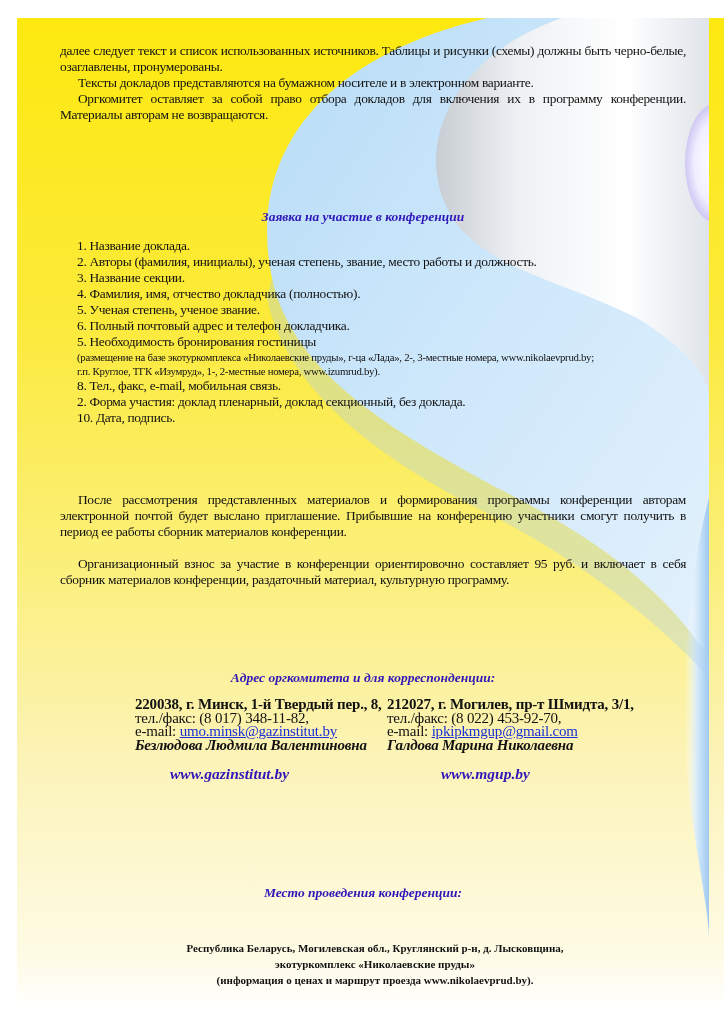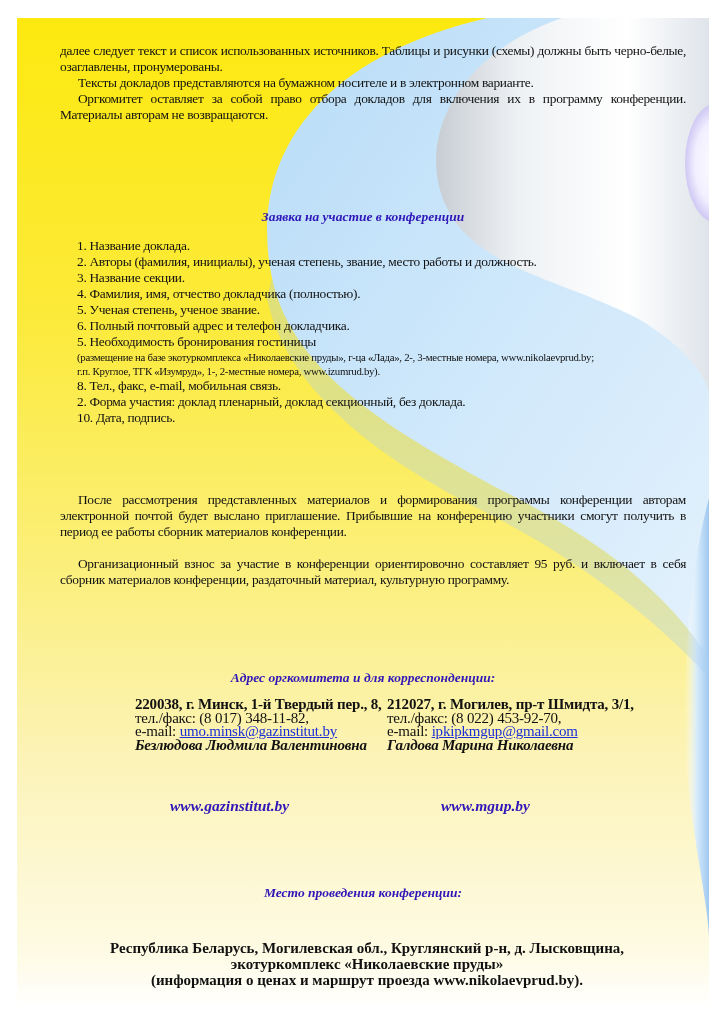--- a/index.html
+++ b/index.html
@@ -6,20 +6,21 @@
   body {
     width: 724px; height: 1024px; background: #ffffff;
     position: relative; overflow: hidden;
     font-family: "Liberation Serif", serif;
     color: #111;
   }
   .panel {
     position: absolute; left: 17px; top: 18px; width: 692px; height: 990px;
     overflow: hidden;
     background: linear-gradient(180deg, #fde90f 0%, #fcea3a 30%, #fbef7a 55%, #fcf3b8 75%, #fefbe6 95%, #ffffff 100%);
+    padding-left: 16px;
   }
   .bg-svg { position: absolute; left: 0; top: 0; width: 692px; height: 990px; }
   .content { position: absolute; left: 0; top: 0; width: 692px; height: 990px; }
 
   .para {
     position: absolute; left: 43px; width: 626px;
     font-size: 13.4px; line-height: 16px; text-align: justify;
     letter-spacing: -0.3px;
   }
   .para p { margin: 0; }
@@ -42,26 +43,25 @@
     position: absolute; font-size: 15px; line-height: 13.5px;
     letter-spacing: -0.2px;
   }
   .addr .b { font-weight: bold; }
   .addr .bi { font-weight: bold; font-style: italic; }
   .addr a { color: #1a2fd6; text-decoration: underline; }
 
   .site {
     position: absolute; font-style: italic; font-weight: bold; color: #2f16b8;
     font-size: 15.5px;
-    margin-top: 32px;
   }
 
   .venue {
-    position: absolute; left: 4px; width: 692px; text-align: center;
-    font-weight: bold; font-size: 15px; line-height: 16px;
+    position: absolute; left: 12px; width: 692px; text-align: center;
+    font-weight: bold; font-size: 11px; line-height: 16px;
     font-family: "Liberation Serif", serif;
   }
 </style>
 </head>
 <body>
 
 <div class="panel">
   <svg class="bg-svg" viewBox="0 0 692 990" preserveAspectRatio="none">
     <defs>
       <linearGradient id="blueG" x1="0" y1="0" x2="1" y2="1">

